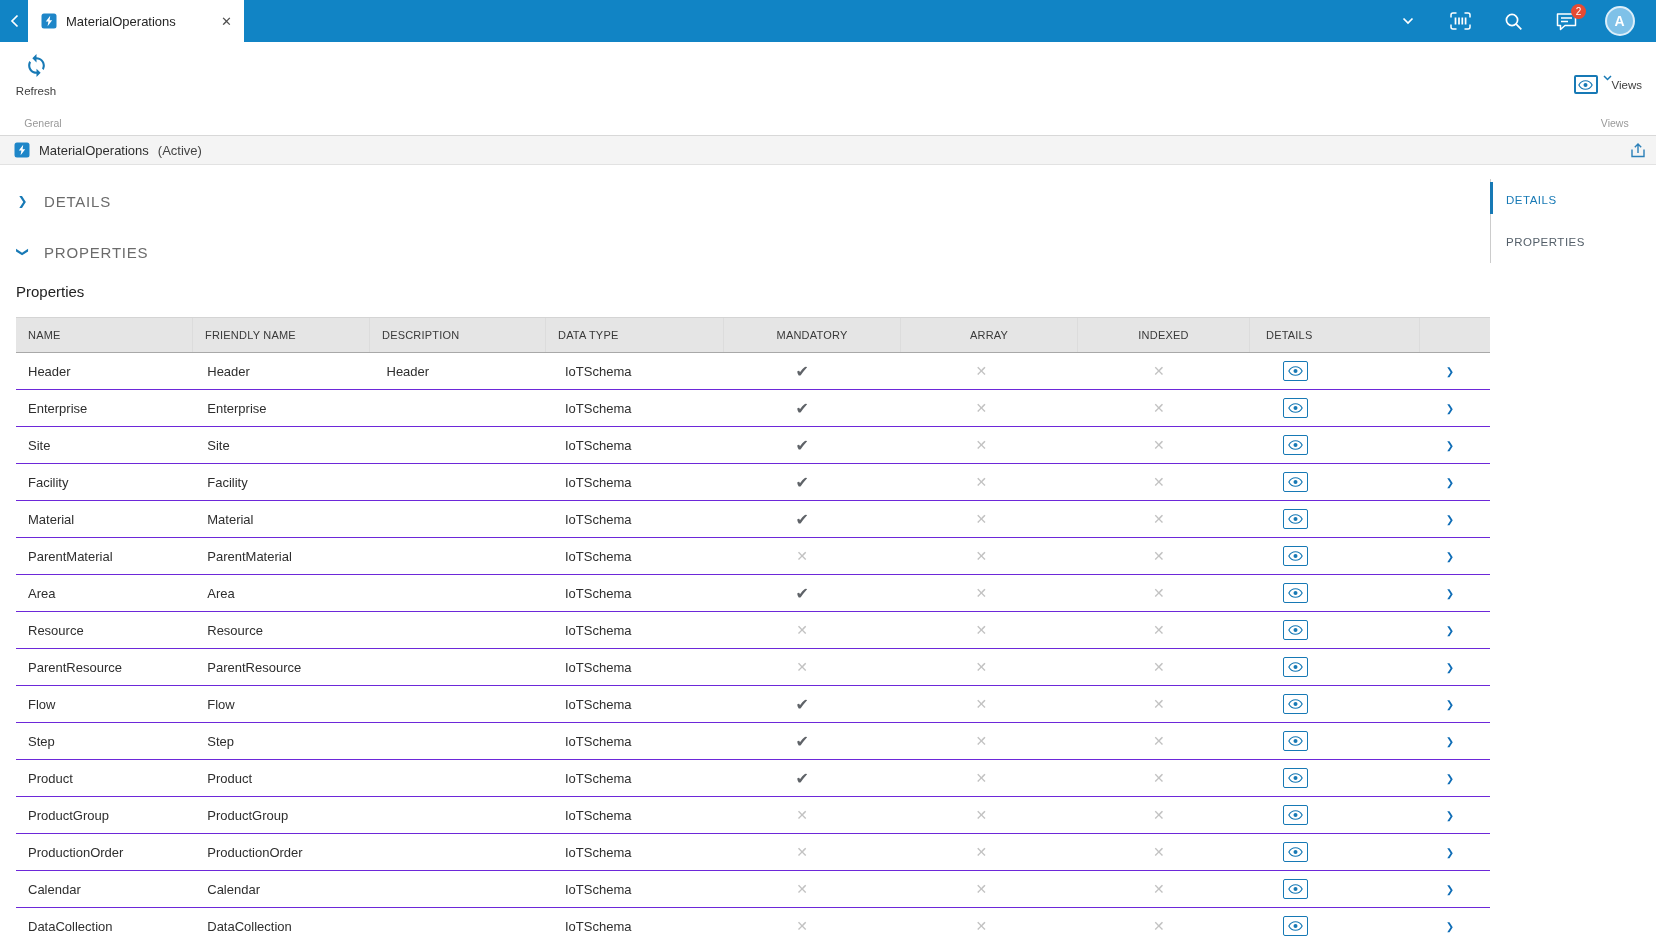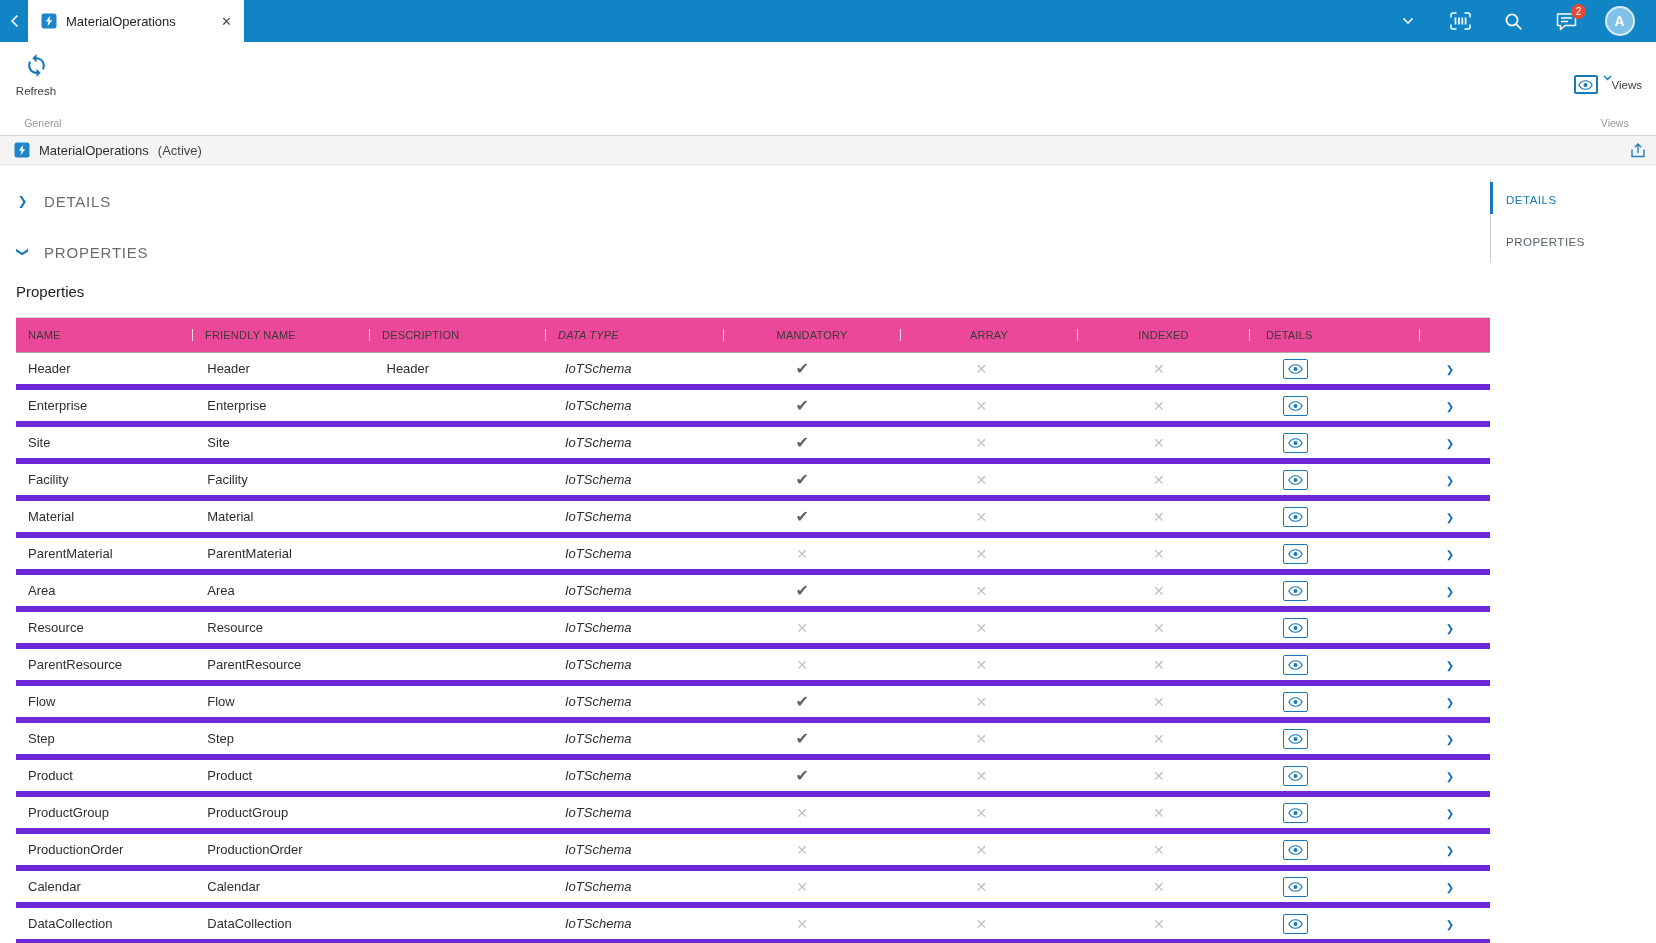--- a/index.html
+++ b/index.html
@@ -45,27 +45,27 @@
 
   .section-header { display: flex; align-items: center; gap: 15px; margin-top: 21px; height: 30px; cursor: pointer; }
   .section-chevron { color: #1779b5; font-size: 12px; width: 13px; display: inline-block; text-align: center; }
   .section-chevron.down { transform: rotate(90deg); transform-origin: center; }
   .section-title { font-size: 15px; color: #6b6b6b; letter-spacing: 0.8px; }
 
   .props-heading { margin-top: 16px; font-size: 15px; color: #222; }
 
   
   .ptable { width: 1474px; margin-top: 17px; }
-  .thead { display: flex; height: 36px; background: #ec4899; border-top: 1px solid #d4d4d4; border-bottom: 1px solid #a8a8a8; align-items: center; }
+  .thead { display: flex; height: 36px; background: #e5e5e5; border-top: 1px solid #d4d4d4; border-bottom: 1px solid #a8a8a8; }
   .th { display: flex; align-items: center; padding: 0 12px; font-size: 11px; color: #3a3a3a;
     letter-spacing: 0.2px; border-right: 1px solid #dcdcdc; }
   .th:last-child { border-right: none; }
-  .trow { display: flex; height: 37px; border-bottom: 6px solid #6d28d9; background: #fff; gap: 41px; }
+  .trow { display: flex; height: 37px; border-bottom: 1px solid #6d28d9; background: #fff; gap: 41px; }
   .td { display: flex; align-items: center; padding: 0 12px; font-size: 13px; color: #2e2e2e; overflow: hidden; white-space: nowrap; }
-  .c-name { width: 177px; } .c-friendly { width: 177px; } .c-desc { width: 176px; } .c-type { width: 178px; font-style: italic; }
+  .c-name { width: 177px; } .c-friendly { width: 177px; } .c-desc { width: 176px; } .c-type { width: 178px; }
   .c-mand { width: 177px; justify-content: center; }
   .c-array { width: 177px; justify-content: center; }
   .c-indexed { width: 172px; justify-content: center; }
   .c-details { width: 170px; padding-left: 16px; }
   .c-count { flex: 1; justify-content: flex-end; padding-right: 36px; gap: 6px; cursor: pointer; }
   .mark.check { color: #5f6368; font-size: 16px; }
   .mark.cross { color: #c2c2c2; font-size: 14px; font-weight: bold; }
   .eye-btn { width: 25px; height: 20px; border: 1.5px solid #1779b5; border-radius: 2px; background: #fff;
     display: flex; align-items: center; justify-content: center; cursor: pointer; }
   .count-num { font-size: 13.5px; color: #0f6db6; }

